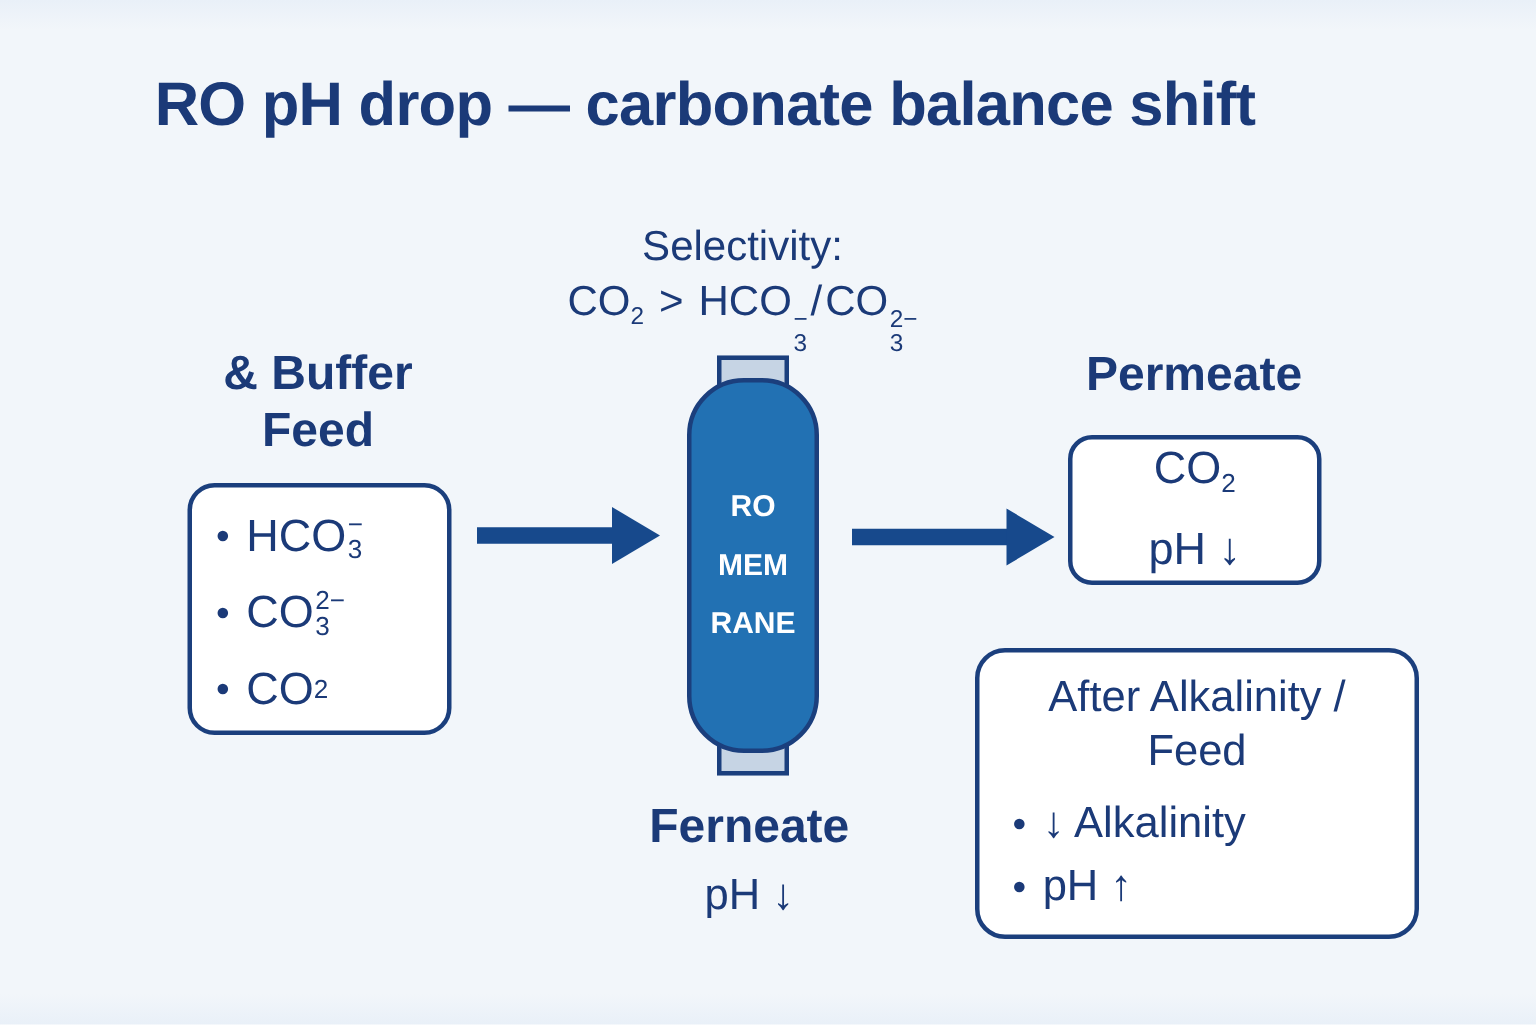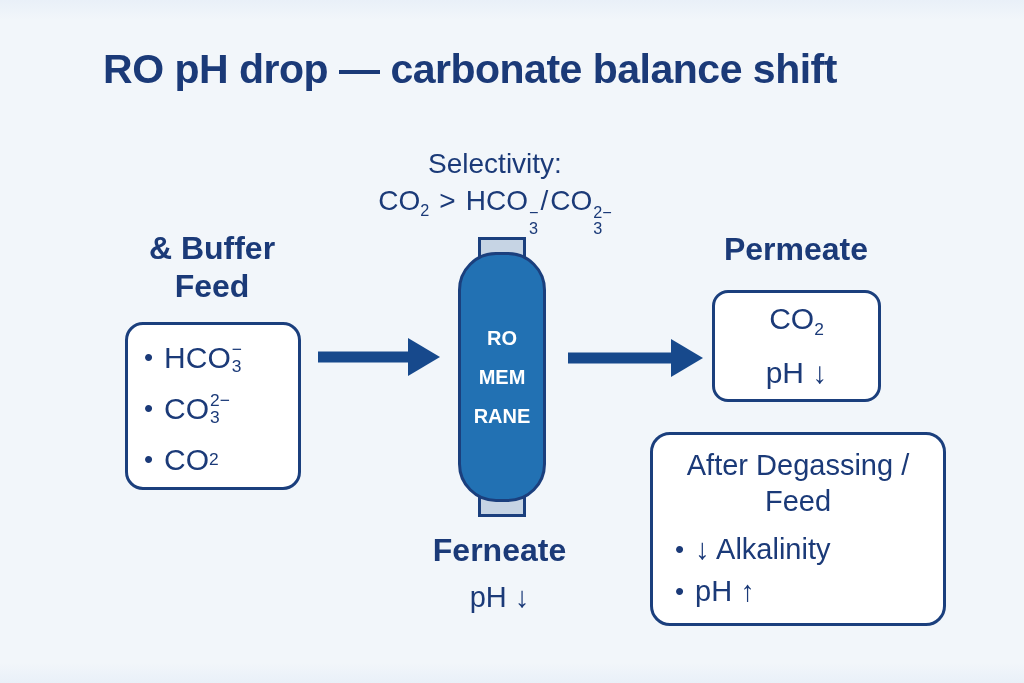--- a/index.html
+++ b/index.html
@@ -40,21 +40,21 @@
   #vessel-body{
     left:458px;top:252px;width:88px;height:250px;background:var(--vessel);
     border:3.5px solid var(--border);border-radius:38px;box-sizing:border-box;z-index:2;
     display:flex;flex-direction:column;align-items:center;justify-content:center;
     color:#ffffff;font-weight:700;font-size:20px;line-height:39px;text-align:center;
   }
 
   #arrows{left:0;top:0;width:1024px;height:683px;z-index:3;pointer-events:none;}
 
   #permeate-label{left:646px;top:231px;width:300px;font-size:32px;font-weight:700;}
-  #permeate-box{left:712px;top:290px;width:169px;height:112px;border-radius:16px;
+  #permeate-box{left:712px;top:290px;width:169px;height:100px;border-radius:16px;
     display:flex;flex-direction:column;align-items:center;justify-content:center;
     font-size:30px;line-height:44px;}
 
   #after-box{left:650px;top:432px;width:296px;height:194px;border-radius:20px;
     padding-top:12px;font-size:29px;}
   #after-title{line-height:36px;}
   #after-bullets{padding-left:22px;margin-top:9px;}
   .after-row{display:flex;align-items:center;height:42px;}
 
   #ferneate{left:352px;top:532px;width:295px;}
@@ -138,21 +138,21 @@
 
 <div class="abs whitebox" id="permeate-box">
   <div>
     <span>CO</span><span class="subs">2</span>
   </div>
   <div>pH ↓</div>
 </div>
 
 <div class="abs whitebox" id="after-box">
   <div class="center" id="after-title">
-    <div>After Degassing /</div>
+    <div>After Alkalinity /</div>
     <div>Feed</div>
   </div>
   <div id="after-bullets">
     <div class="after-row">
       <span class="dot">•</span>
       <span>↓ Alkalinity</span>
     </div>
     <div class="after-row">
       <span class="dot">•</span>
       <span>pH ↑</span>

